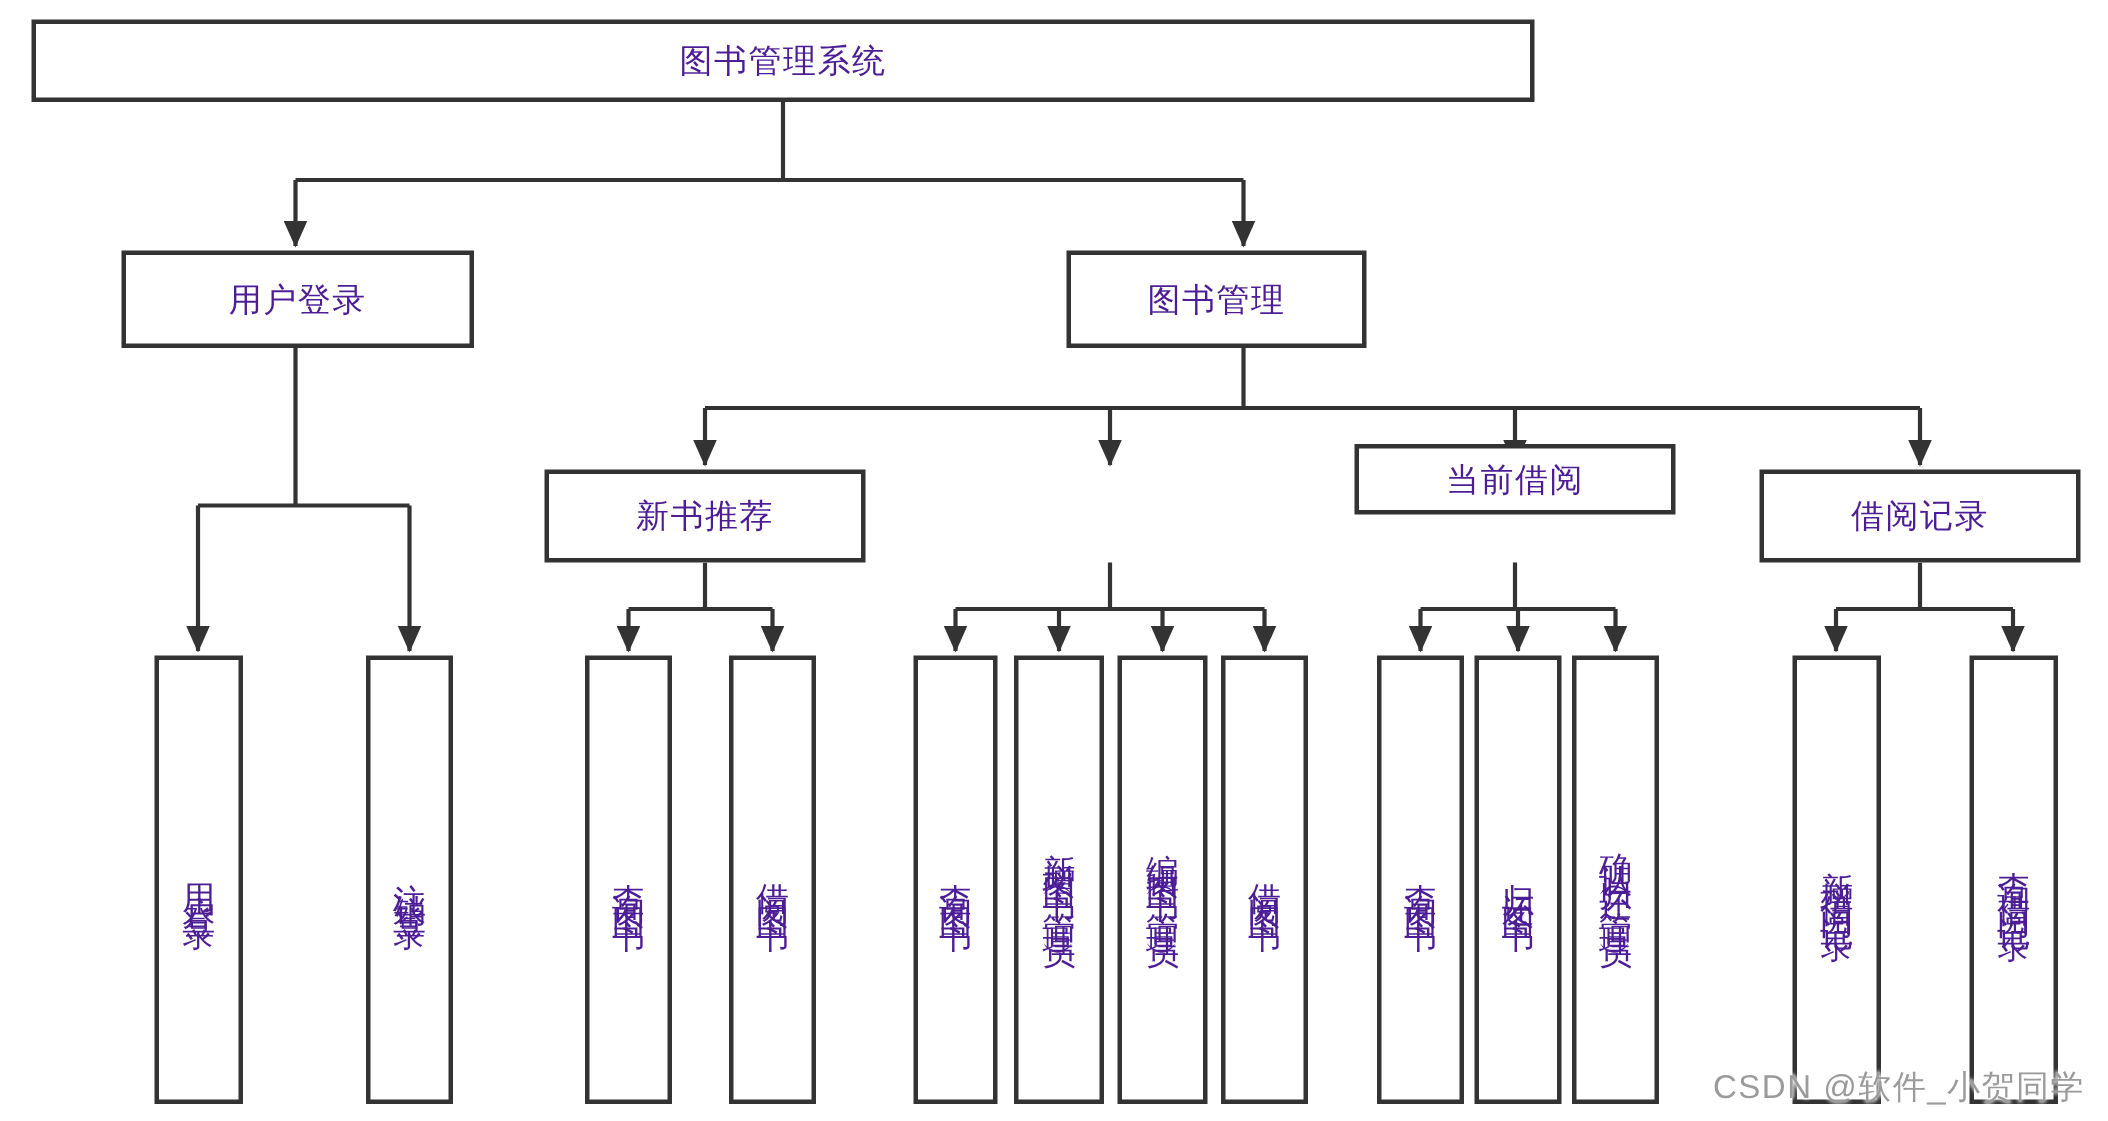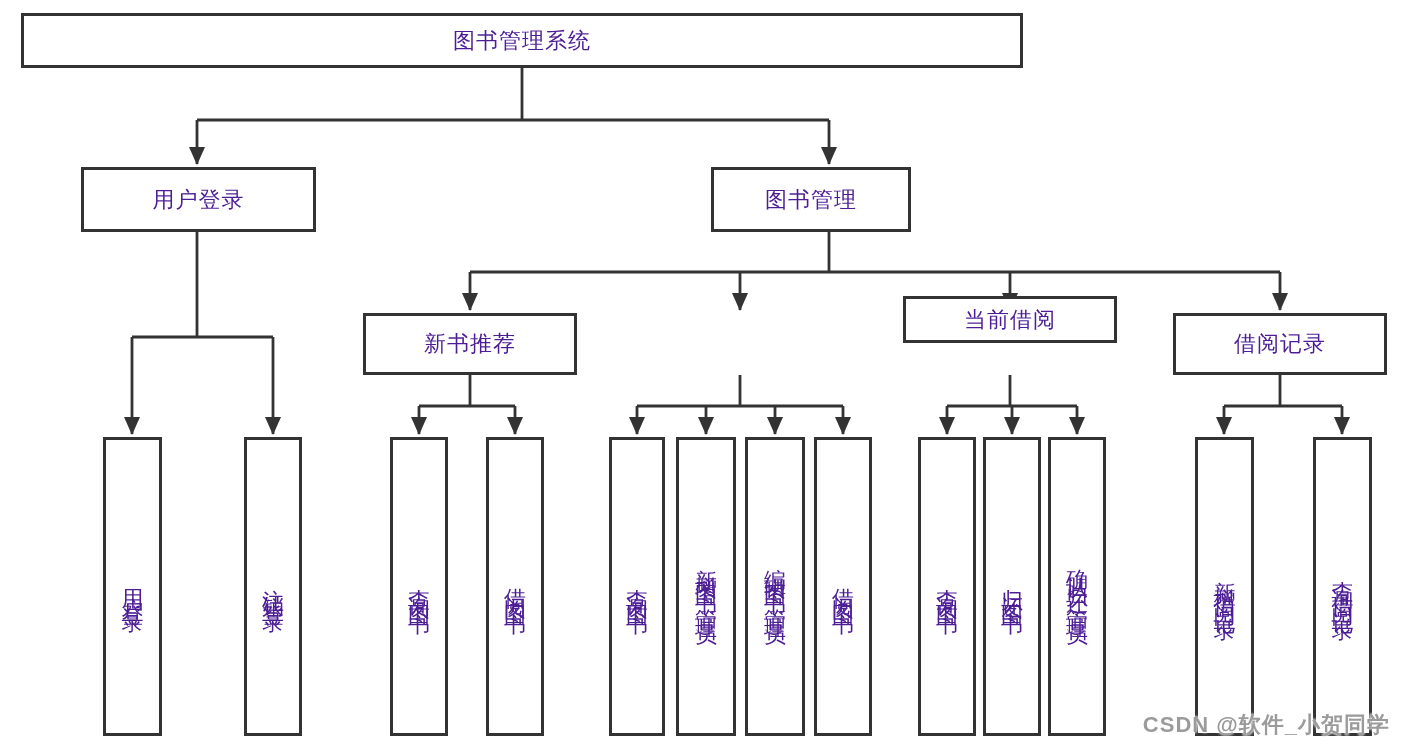--- a/index.html
+++ b/index.html
@@ -60,21 +60,20 @@
 
   .watermark{
     position:absolute;
     right:15px;top:710px;
     font-size:22px;
     color:#9b9b9b;
     letter-spacing:1px;
     z-index:2;
     white-space:nowrap;
     text-shadow:0 0 3px #ffffff, 0 0 3px #ffffff;
-    font-weight:bold;
   }
 </style>
 </head>
 <body>
 
 <div class="canvas">
 
   <svg class="wires" width="1405" height="747" viewBox="0 0 1405 747">
     <defs>
       <marker id="ah" viewBox="0 0 18 16" refX="17" refY="8" markerWidth="18" markerHeight="16" markerUnits="userSpaceOnUse" orient="auto">

